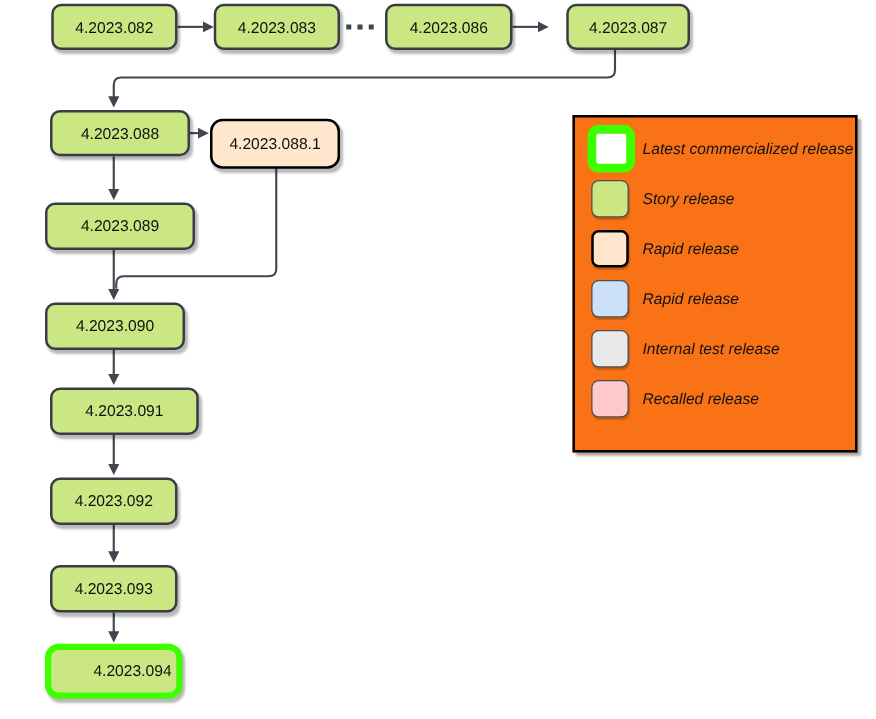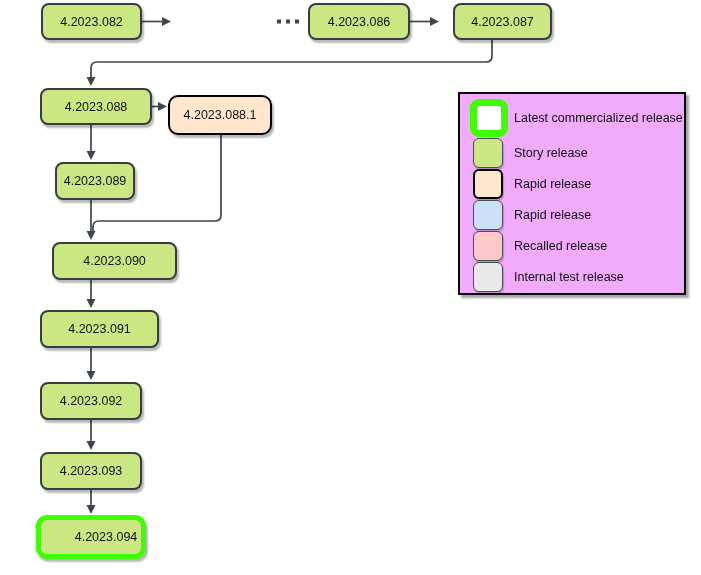--- a/index.html
+++ b/index.html
@@ -56,27 +56,27 @@
   }
   .node.latest{
     border:5px solid var(--latest-border);
     border-radius:11px;
     padding-left:30px;
   }
   .node-label{pointer-events:none;}
   .legend{
     position:absolute;
     left:458px; top:92px;
-    width:228px; height:203px;
+    width:228px; height:270px;
     box-sizing:border-box;
-    background:#f0abfc;
+    background:#f97316;
     border:2px solid var(--legend-border);
     box-shadow:3px 3px 2px rgba(0,0,0,0.35);
     padding:5px 0 0 10px;
-    display:flex; flex-direction:column;
+    display:flex; flex-direction:column;font-style:italic;
   }
   .legend-row{
     height:40px;
     display:flex; align-items:center;
   }
   .swatch-wrap{
     width:44px;
     display:flex; align-items:center;
   }
   .swatch{
@@ -126,36 +126,39 @@
     <path class="edge" d="M91,200 V232" marker-end="url(#arrow)"></path>
     <path class="edge" d="M91,280 V300" marker-end="url(#arrow)"></path>
     <path class="edge" d="M91,348 V372" marker-end="url(#arrow)"></path>
     <path class="edge" d="M91,420 V442" marker-end="url(#arrow)"></path>
     <path class="edge" d="M91,490 V506" marker-end="url(#arrow)"></path>
   </svg>
 
   <div class="node story" style="left:41px;top:3px;width:101px;height:37px">
     <span class="node-label">4.2023.082</span>
   </div>
+  <div class="node story" style="left:171px;top:3px;width:101px;height:37px">
+    <span class="node-label">4.2023.083</span>
+  </div>
   <div class="node story" style="left:308px;top:3px;width:102px;height:37px">
     <span class="node-label">4.2023.086</span>
   </div>
   <div class="node story" style="left:453px;top:3px;width:99px;height:37px">
     <span class="node-label">4.2023.087</span>
   </div>
   <div class="node story" style="left:40px;top:88px;width:112px;height:37px">
     <span class="node-label">4.2023.088</span>
   </div>
   <div class="node hotfix" style="left:168px;top:84px;width:104px;height:40px">
     <span class="node-label">4.2023.088.1</span>
   </div>
-  <div class="node story" style="left:55px;top:162px;width:80px;height:38px">
+  <div class="node story" style="left:36px;top:162px;width:120px;height:38px">
     <span class="node-label">4.2023.089</span>
   </div>
-  <div class="node story" style="left:52px;top:242px;width:125px;height:38px">
+  <div class="node story" style="left:36px;top:242px;width:112px;height:38px">
     <span class="node-label">4.2023.090</span>
   </div>
   <div class="node story" style="left:40px;top:310px;width:119px;height:38px">
     <span class="node-label">4.2023.091</span>
   </div>
   <div class="node story" style="left:40px;top:382px;width:102px;height:38px">
     <span class="node-label">4.2023.092</span>
   </div>
   <div class="node story" style="left:40px;top:452px;width:102px;height:38px">
     <span class="node-label">4.2023.093</span>
@@ -184,25 +187,25 @@
       <span class="legend-label">Rapid release</span>
     </div>
     <div class="legend-row">
       <span class="swatch-wrap">
           <span class="swatch swatch-rapid"></span>
         </span>
       <span class="legend-label">Rapid release</span>
     </div>
     <div class="legend-row">
       <span class="swatch-wrap">
+          <span class="swatch swatch-internal"></span>
+        </span>
+      <span class="legend-label">Internal test release</span>
+    </div>
+    <div class="legend-row">
+      <span class="swatch-wrap">
           <span class="swatch swatch-recalled"></span>
         </span>
       <span class="legend-label">Recalled release</span>
     </div>
-    <div class="legend-row">
-      <span class="swatch-wrap">
-          <span class="swatch swatch-internal"></span>
-        </span>
-      <span class="legend-label">Internal test release</span>
-    </div>
   </div>
 
 </div>
 
 </body></html>

